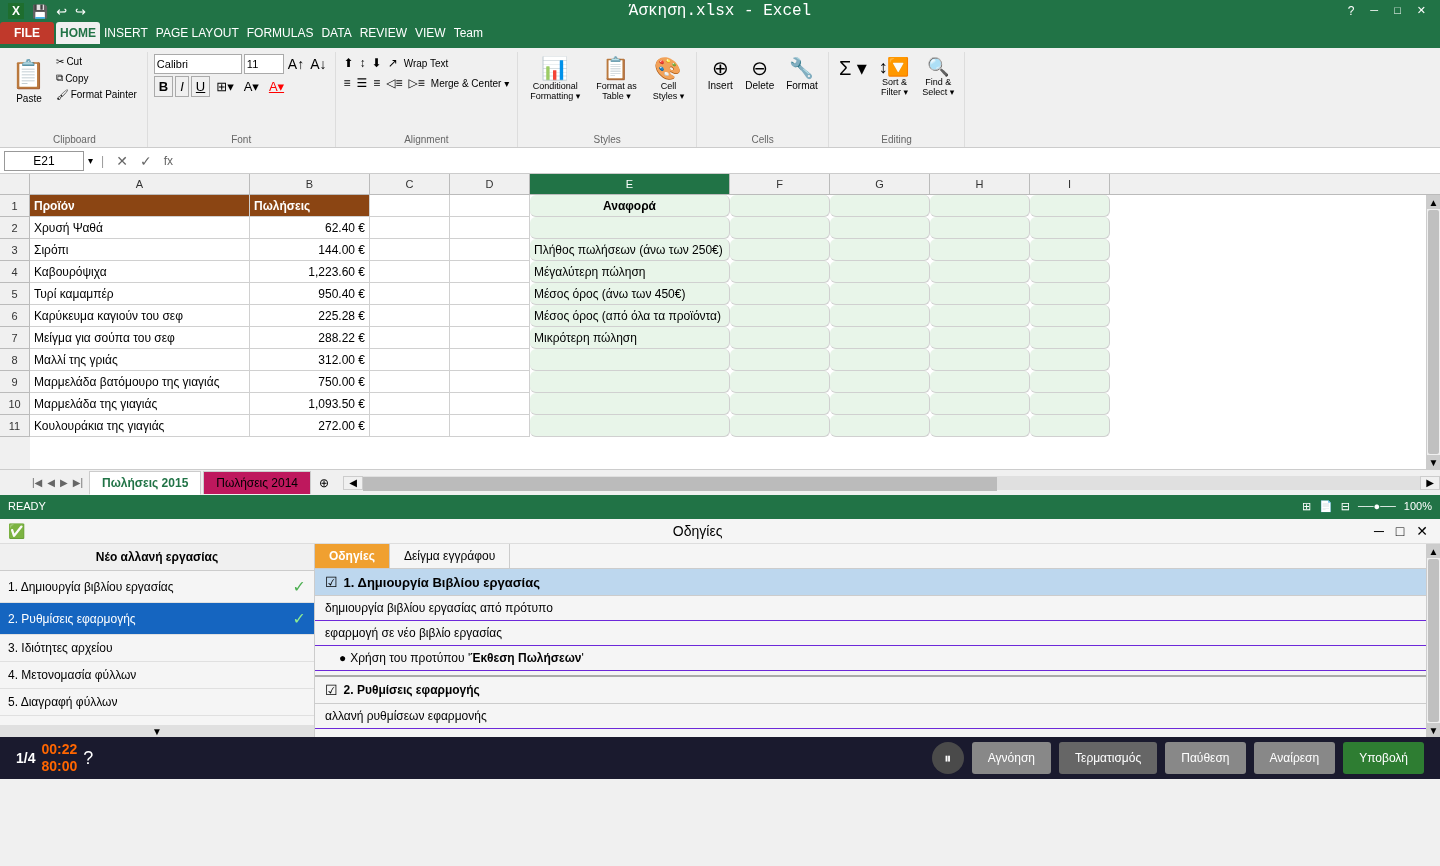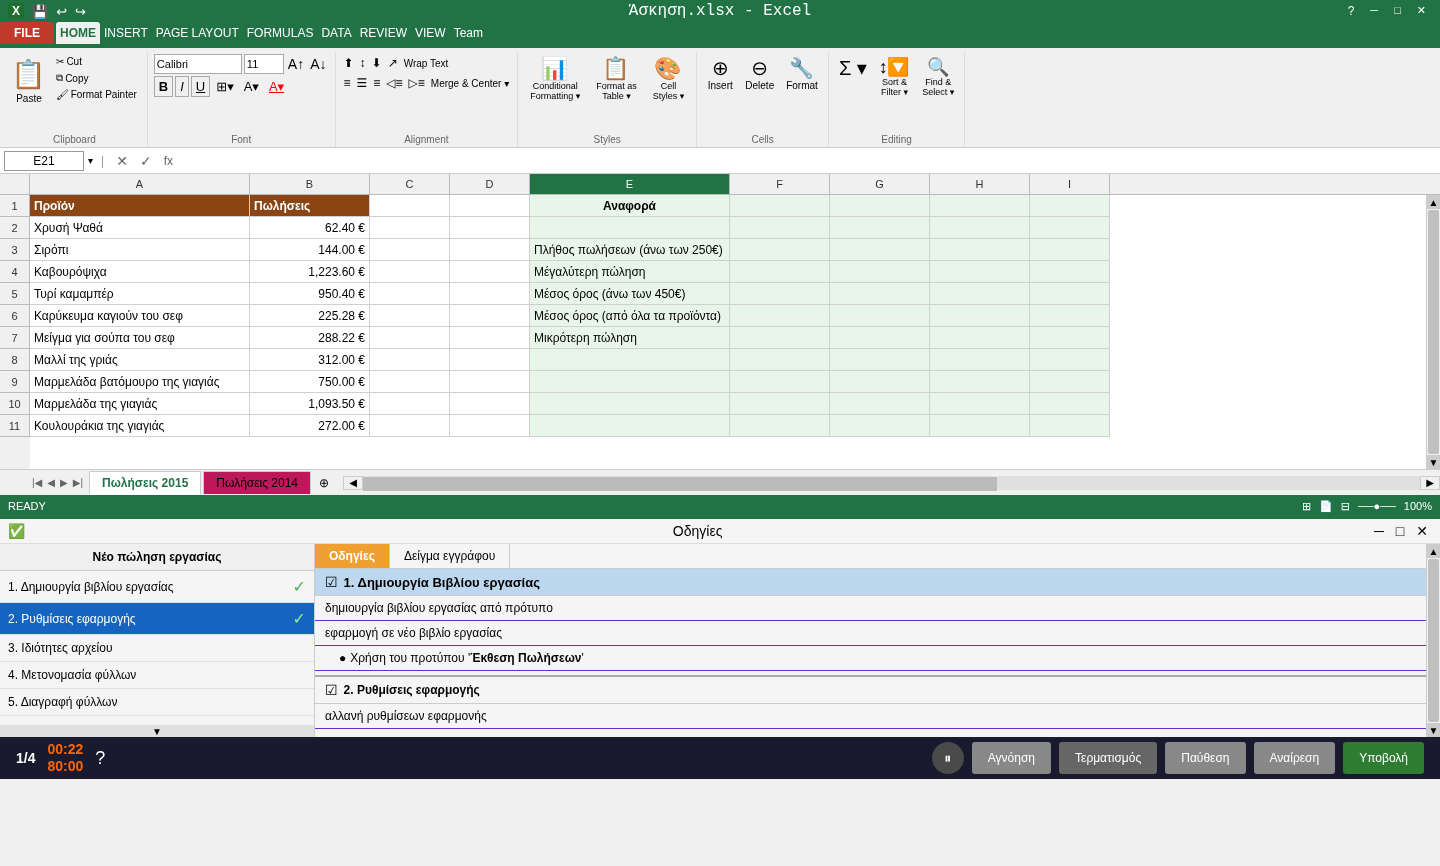--- a/index.html
+++ b/index.html
@@ -176,21 +176,21 @@
       height: 22px;
       border-bottom: 1px solid #d0d0d0;
       border-right: 1px solid #d0d0d0;
       padding: 2px 4px;
       font-size: 12px;
       display: flex;
       align-items: center;
       white-space: nowrap;
       overflow: hidden;
     }
-    .cell.selected-col { background: #e8f5e9; }
+    .cell.selected-col { background: #e8f5e9; border-radius: 6px; }
     .cell-header-orange {
       background: #8B4513;
       color: white;
       font-weight: bold;
     }
     .cell-header-blue {
       background: #BDD7EE;
       font-weight: bold;
       text-align: center;
       justify-content: center;
@@ -339,21 +339,21 @@
     
     .task-footer {
       height: 42px;
       background: #1a1a2e;
       display: flex;
       align-items: center;
       padding: 0 16px;
       gap: 12px;
       justify-content: space-between;
     }
-    .task-footer-left { display: flex; align-items: center; gap: 12px; justify-content: space-between; }
+    .task-footer-left { display: flex; align-items: center; gap: 6px; justify-content: space-between; }
     .task-page { color: white; font-size: 14px; font-weight: bold; }
     .task-timer { color: #ff6600; font-size: 14px; font-weight: bold; text-align: center; line-height: 1.2; }
     .task-help { color: white; font-size: 18px; cursor: pointer; }
     .task-footer-right { display: flex; gap: 8px; }
     .task-footer-btn {
       padding: 6px 16px;
       border: none;
       border-radius: 3px;
       font-size: 12px;
       cursor: pointer;
@@ -805,21 +805,21 @@
     <div class="bottom-panel-controls">
       <span class="bottom-panel-btn">─</span>
       <span class="bottom-panel-btn">□</span>
       <span class="bottom-panel-btn">✕</span>
     </div>
   </div>
 
   <div class="bottom-panel-body">
 
     <div class="task-sidebar">
-      <div class="task-sidebar-header">Νέο πώληση εργασίας</div>
+      <div class="task-sidebar-header">Νέο αλλανή εργασίας</div>
       <div class="task-list">
         <div class="task-item">
           <span>1. Δημιουργία βιβλίου εργασίας</span>
           <span class="check">✓</span>
         </div>
         <div class="task-item active">
           <span>2. Ρυθμίσεις εφαρμογής</span>
           <span class="check">✓</span>
         </div>
         <div class="task-item">

